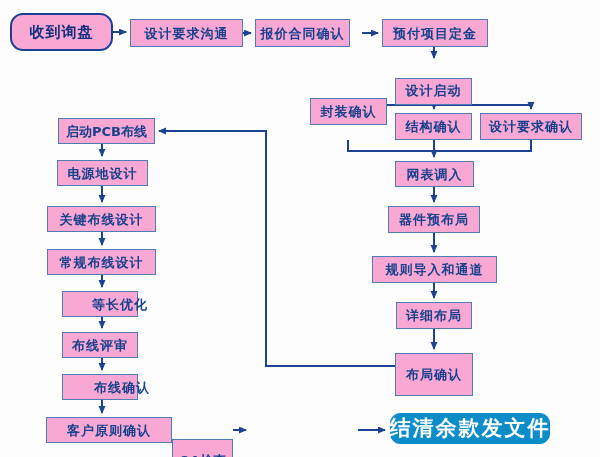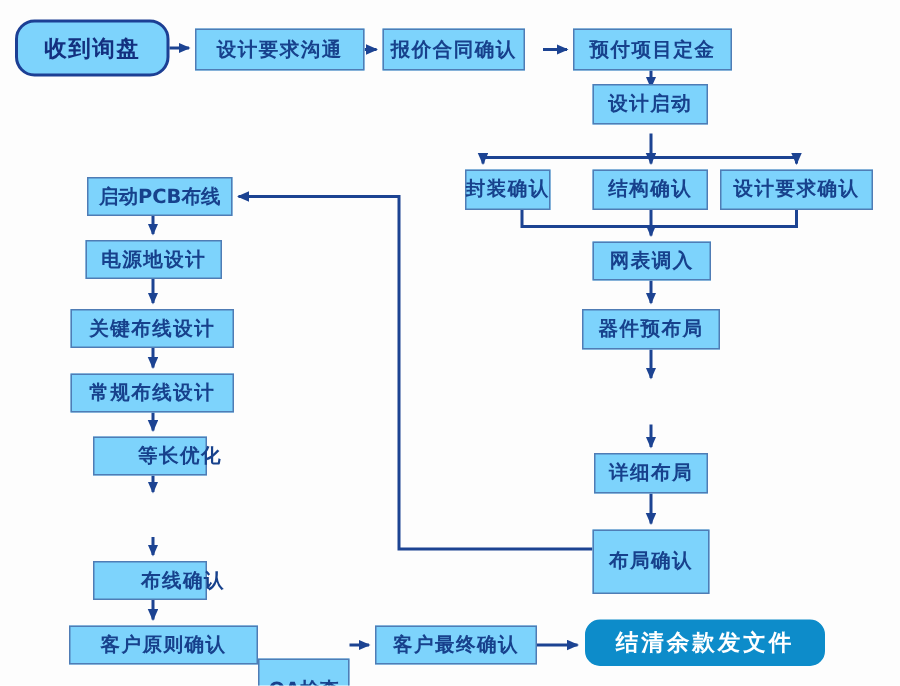--- a/index.html
+++ b/index.html
@@ -13,21 +13,21 @@
     background:#fdfdfd;
     overflow:hidden;
   }
   .edge-layer{
     position:absolute;left:0;top:0;width:600px;height:457px;
   }
   .node{
     position:absolute;
     box-sizing:border-box;
     border:1px solid #4f7cb5;
-    background:#7dd3fc;
+    background:#f9a8d4;
     color:#17418c;
     font-weight:bold;
     font-size:13px;
     line-height:1;
     letter-spacing:1px;
     display:flex;
     align-items:center;
     justify-content:center;
     text-align:center;
     white-space:nowrap;
@@ -37,21 +37,21 @@
     border-radius:13px;
     font-size:15px;
     color:#13307f;
     letter-spacing:1px;
   }
   .node.end{
     background:#0d8cca;
     border:1px solid #0d8cca;
     border-radius:10px;
     color:#ffffff;
-    font-size:15px;
+    font-size:21px;
     letter-spacing:2px;
   }
 </style>
 </head>
 <body>
 
 <div class="canvas">
 
   <svg class="edge-layer" width="600" height="457" viewBox="0 0 600 457" stroke="#1c4392" stroke-width="2" fill="none">
     <defs>
@@ -92,57 +92,58 @@
       <line x1="102" y1="400" x2="102" y2="413" marker-end="url(#arr)"></line>
 
       <line x1="153" y1="430" x2="166" y2="430" marker-end="url(#arr)"></line>
       <line x1="233" y1="430" x2="246" y2="430" marker-end="url(#arr)"></line>
       <line x1="358" y1="430" x2="385" y2="430" marker-end="url(#arr)"></line>
     </g>
   </svg>
 
   <div class="node start" style="left:10px;top:13px;width:103px;height:38px;">收到询盘</div>
 
-  <div class="node" style="left:130px;top:19px;width:113px;height:28px;">设计要求沟通</div>
+  <div class="node" style="left:130px;top:19px;width:113px;height:28px;font-family:Liberation Serif, serif;">设计要求沟通</div>
 
   <div class="node" style="left:255px;top:19px;width:95px;height:28px;">报价合同确认</div>
 
   <div class="node" style="left:382px;top:19px;width:106px;height:28px;">预付项目定金</div>
 
-  <div class="node" style="left:395px;top:56px;width:77px;height:27px;font-family:Liberation Mono, monospace;">设计启动</div>
+  <div class="node" style="left:395px;top:78px;width:77px;height:27px;font-family:Liberation Mono, monospace;">设计启动</div>
 
-  <div class="node" style="left:310px;top:113px;width:57px;height:27px;">封装确认</div>
+  <div class="node" style="left:310px;top:98px;width:77px;height:27px;">封装确认</div>
 
   <div class="node" style="left:395px;top:113px;width:77px;height:27px;text-align:right;">结构确认</div>
 
   <div class="node" style="left:480px;top:113px;width:102px;height:27px;">设计要求确认</div>
 
   <div class="node" style="left:395px;top:161px;width:79px;height:26px;">网表调入</div>
 
   <div class="node" style="left:388px;top:206px;width:92px;height:27px;">器件预布局</div>
 
+  <div class="node" style="left:372px;top:256px;width:125px;height:27px;">规则导入和通道</div>
 
   <div class="node" style="left:396px;top:302px;width:76px;height:27px;">详细布局</div>
 
   <div class="node" style="left:395px;top:353px;width:78px;height:43px;">布局确认</div>
 
   <div class="node" style="left:58px;top:118px;width:97px;height:26px;letter-spacing:0;">启动PCB布线</div>
 
   <div class="node" style="left:57px;top:160px;width:91px;height:26px;">电源地设计</div>
 
   <div class="node" style="left:47px;top:206px;width:109px;height:26px;">关键布线设计</div>
 
   <div class="node" style="left:47px;top:249px;width:109px;height:26px;">常规布线设计</div>
 
   <div class="node" style="left:62px;top:291px;width:76px;height:26px;padding-left:40px;">等长优化</div>
 
+  <div class="node" style="left:62px;top:332px;width:76px;height:26px;">布线评审</div>
 
   <div class="node" style="left:62px;top:374px;width:76px;height:26px;padding-left:44px;">布线确认</div>
 
   <div class="node" style="left:46px;top:417px;width:126px;height:26px;">客户原则确认</div>
 
   <div class="node" style="left:172px;top:439px;width:61px;height:42px;letter-spacing:0;">QA检查</div>
 
-  <div class="node" style="left:250px;top:417px;width:108px;height:26px;">客户最终确认</div>
 
   <div class="node end" style="left:390px;top:413px;width:160px;height:31px;">结清余款发文件</div>
 
 </div>
 
 </body></html>

